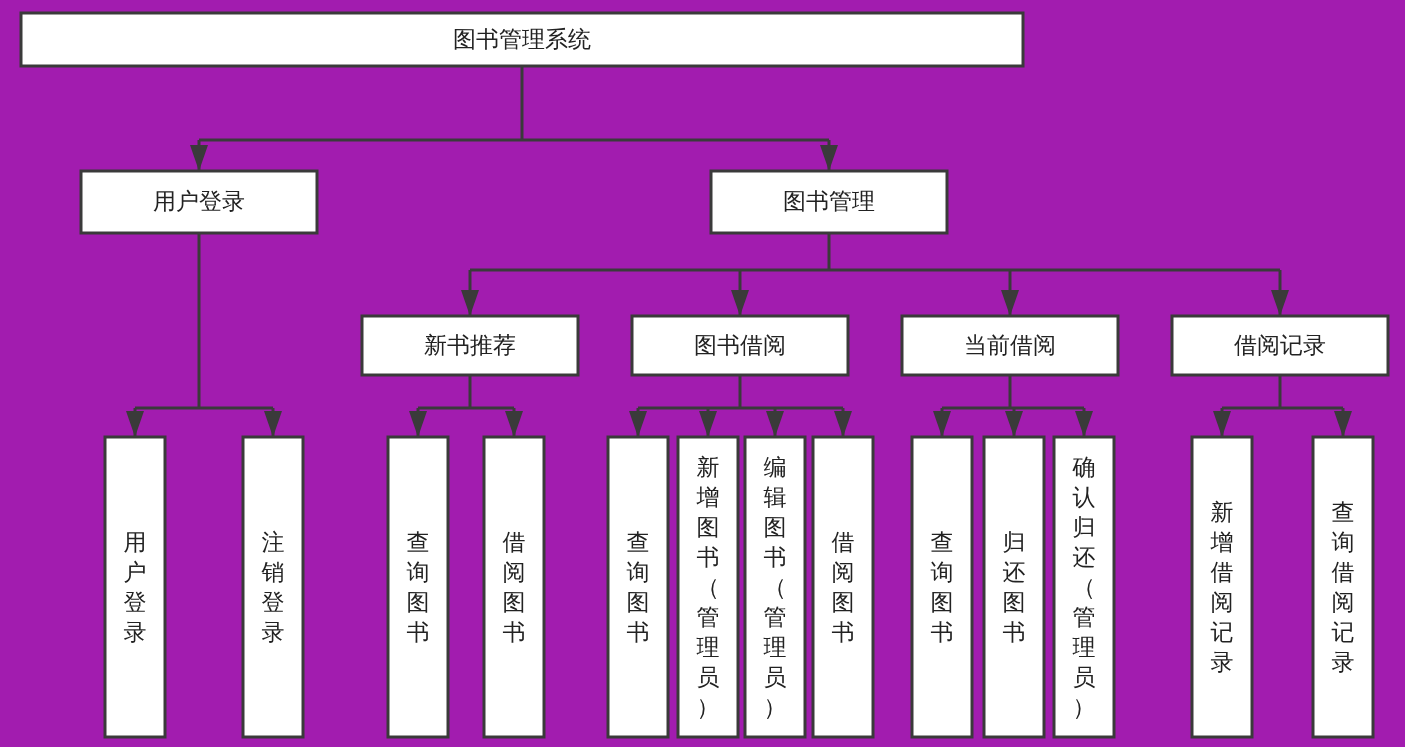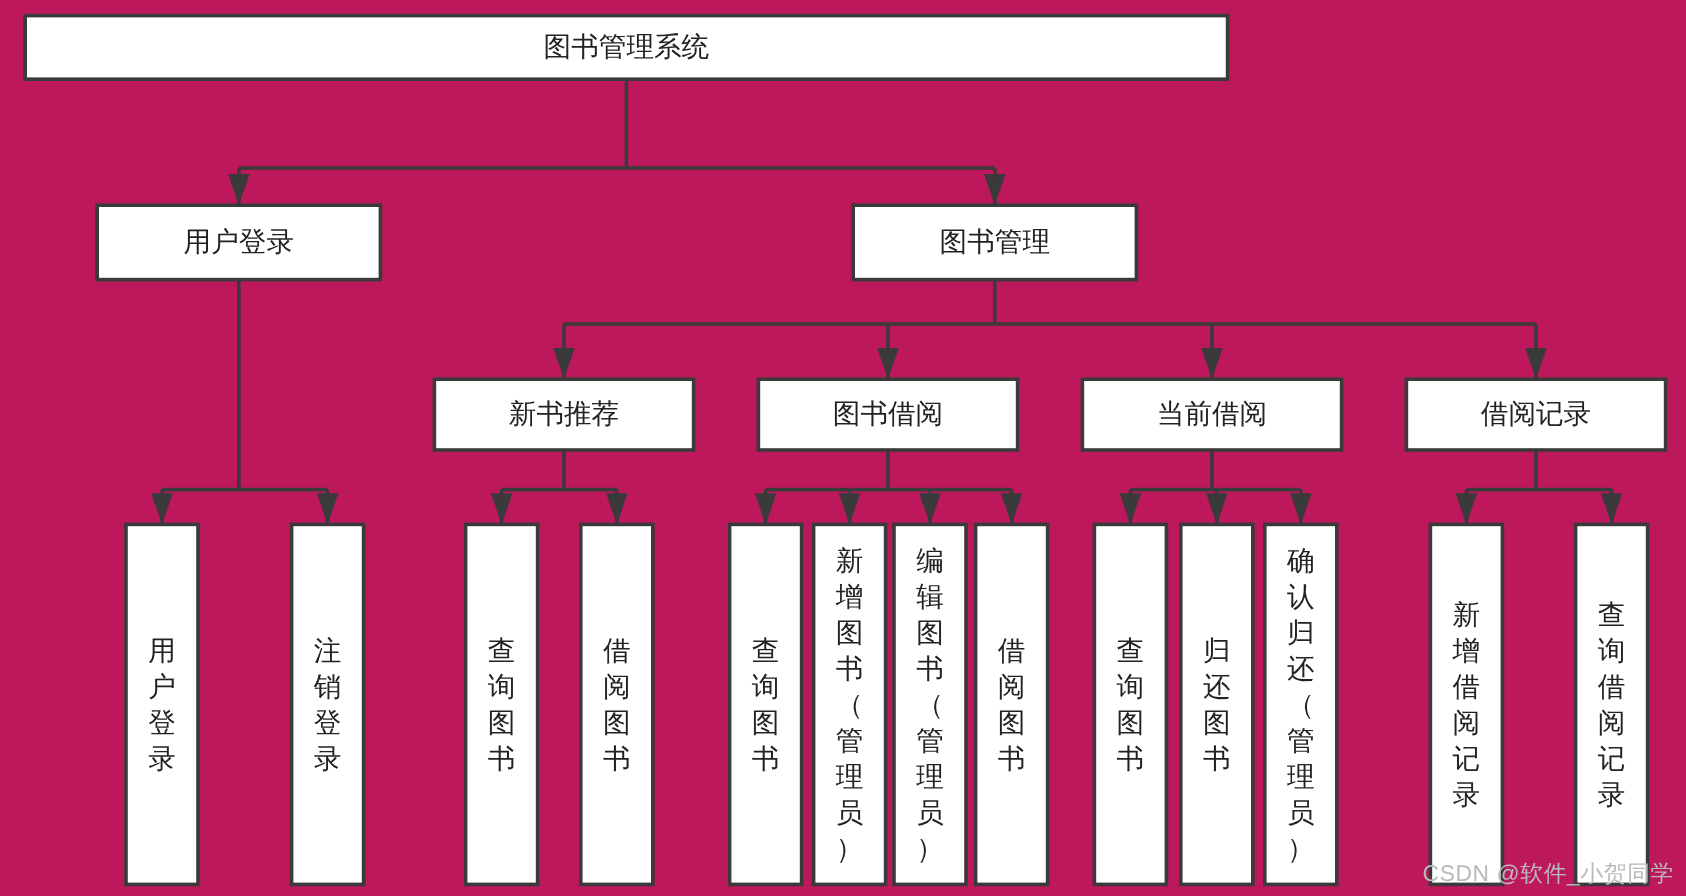--- a/index.html
+++ b/index.html
@@ -7,21 +7,21 @@
     padding: 0;
     background: #ffffff;
   }
   body {
     font-family: "Liberation Sans", "DejaVu Sans", sans-serif;
   }
   #diagram-root {
     position: relative;
     width: 1405px;
     height: 747px;
-    background: #be185d;
+    background: #a21caf;
     overflow: hidden;
   }
   svg#flowchart {
     display: block;
     width: 1405px;
     height: 747px;
   }
   .node-box {
     fill: #ffffff;
     stroke: #3a3a3a;
@@ -211,14 +211,13 @@
         <g>
           <rect class="node-box" x="1192" y="437" width="60" height="300"></rect>
           <text class="node-label-vertical" x="1222" y="520.4"><tspan x="1222" dy="0">新</tspan><tspan x="1222" dy="30">增</tspan><tspan x="1222" dy="30">借</tspan><tspan x="1222" dy="30">阅</tspan><tspan x="1222" dy="30">记</tspan><tspan x="1222" dy="30">录</tspan></text>
         </g>
         <g>
           <rect class="node-box" x="1313" y="437" width="60" height="300"></rect>
           <text class="node-label-vertical" x="1343" y="520.4"><tspan x="1343" dy="0">查</tspan><tspan x="1343" dy="30">询</tspan><tspan x="1343" dy="30">借</tspan><tspan x="1343" dy="30">阅</tspan><tspan x="1343" dy="30">记</tspan><tspan x="1343" dy="30">录</tspan></text>
         </g>
       </g>
   </svg>
-  <div class="watermark">CSDN @软件_小贺同学</div>
 </div>
 
 </body></html>

